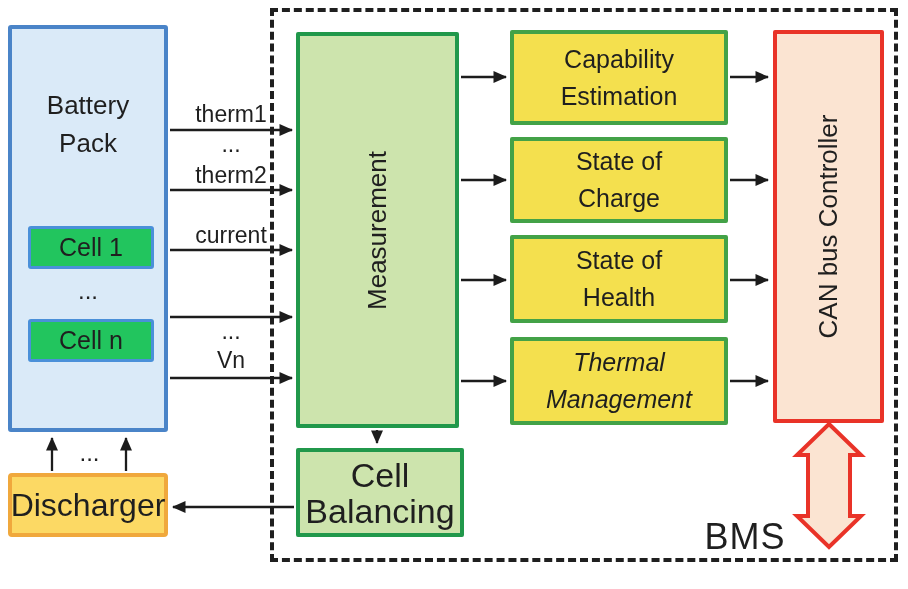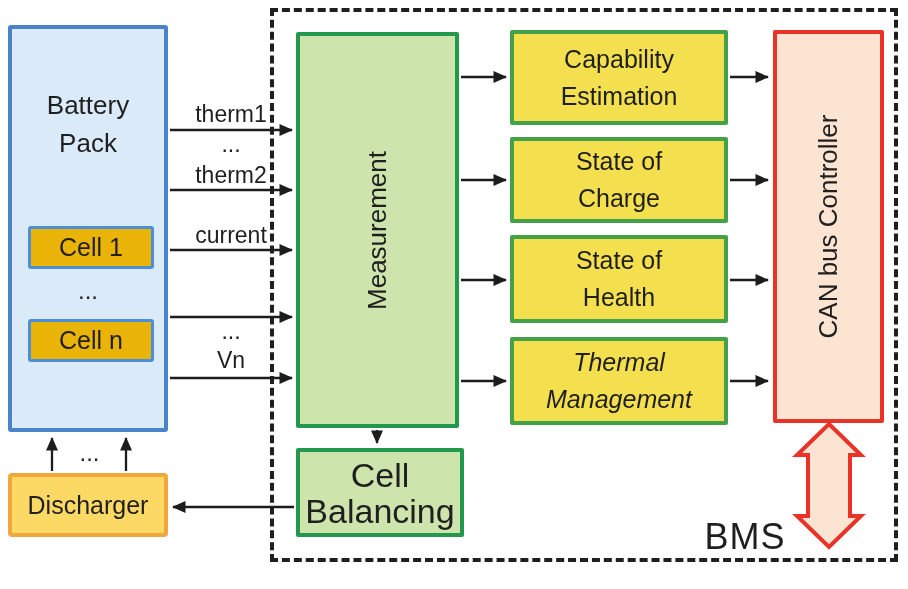--- a/index.html
+++ b/index.html
@@ -7,27 +7,27 @@
     position:relative; width:908px; height:589px; background:#ffffff;
     font-family:"Liberation Sans", sans-serif; color:#1f1f1f; overflow:hidden;
   }
   .abs { position:absolute; box-sizing:border-box; }
   .box { position:absolute; box-sizing:border-box; display:flex; align-items:center; justify-content:center; text-align:center; }
   .pre { white-space:pre-line; }
 
   
   .battery { left:8px; top:25px; width:160px; height:407px; background:#daeaf8; border:4px solid #4a84c8; border-radius:3px; }
   .battery-title { position:absolute; left:0; top:57px; width:152px; text-align:center; font-size:26px; line-height:38px; white-space:pre-line; }
-  .cellbox { position:absolute; left:16px; width:120px; height:37px; border:3px solid #4a90d9; border-radius:3px; background:#eab308; display:flex; align-items:center; justify-content:center; font-size:25px; }
+  .cellbox { position:absolute; left:16px; width:120px; height:37px; border:3px solid #4a90d9; border-radius:3px; background:#22c55e; display:flex; align-items:center; justify-content:center; font-size:25px; }
   .cell1 { top:197px; }
   .celln { top:290px; }
   .cell-dots { position:absolute; left:16px; top:234px; width:120px; height:56px; display:flex; align-items:center; justify-content:center; font-size:24px; }
 
   
-  .discharger { left:8px; top:473px; width:160px; height:64px; background:#fcd964; border:4px solid #f0a83c; border-radius:4px; font-size:25px; }
+  .discharger { left:8px; top:473px; width:160px; height:64px; background:#fcd964; border:4px solid #f0a83c; border-radius:4px; font-size:32px; }
   .discharger-dots { left:52px; top:438px; width:75px; height:30px; display:flex; align-items:center; justify-content:center; font-size:24px; }
 
   
   .sig { position:absolute; left:168px; width:126px; height:26px; text-align:center; font-size:23px; line-height:26px; }
 
   
   .bms-boundary { left:270px; top:8px; width:628px; height:554px; border:4px dashed #1f1f1f; }
   .bms-label { left:695px; top:520px; width:100px; height:34px; display:flex; align-items:center; justify-content:center; font-size:36px; letter-spacing:1px; }
 
   

